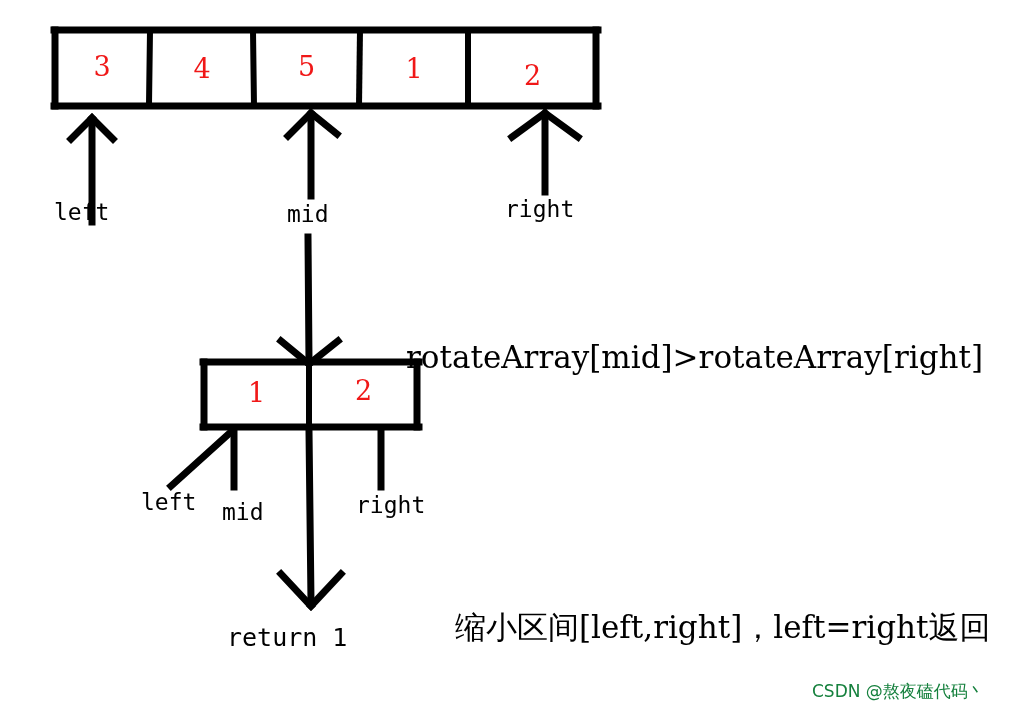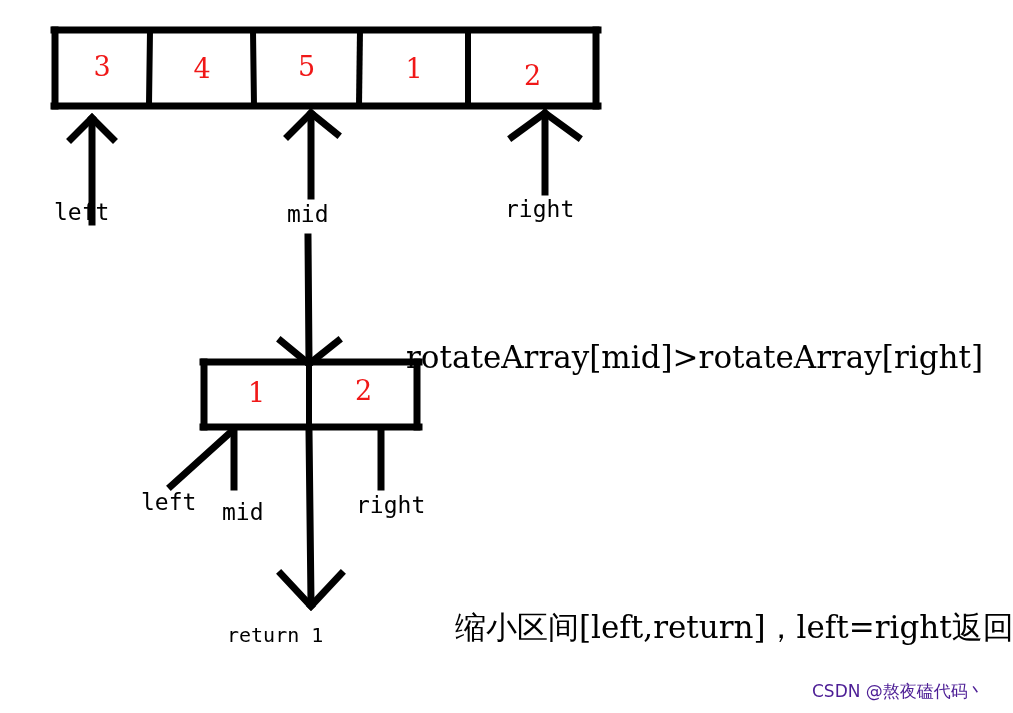--- a/index.html
+++ b/index.html
@@ -55,28 +55,28 @@
     white-space: pre;
     user-select: none;
   }
   .annotation .ann-line {
     display: block;
   }
   .return-text {
     position: absolute;
     color: #000000;
     font-family: "DejaVu Sans Mono", monospace;
-    font-size: 20px;
+    font-size: 25px;
     line-height: 1;
     white-space: pre;
     user-select: none;
   }
   .watermark {
     position: absolute;
-    color: #4c1d95;
+    color: #15803d;
     font-family: "DejaVu Sans", sans-serif;
     font-size: 17px;
     line-height: 1;
     white-space: pre;
     user-select: none;
   }
 </style>
 </head>
 <body>
 
@@ -168,20 +168,20 @@
   </div>
 
   <div class="cell-value" style="left:204px; top:379px; width:105px;">1</div>
   <div class="cell-value" style="left:310px; top:377px; width:107px;">2</div>
 
   <div class="pointer-label" style="left:141px; top:491px;">left</div>
   <div class="pointer-label" style="left:222px; top:501px;">mid</div>
   <div class="pointer-label" style="left:356px; top:494px;">right</div>
 
   <div class="annotation" style="left:455px; top:523px;">
-    <span class="ann-line">缩小区间[left,return]，left=right返回</span>
+    <span class="ann-line">缩小区间[left,right]，left=right返回</span>
   </div>
 
   <div class="return-text" style="left:227px; top:625px;">return 1</div>
 
   <div class="watermark" style="left:812px; top:683px;">CSDN @熬夜磕代码丶</div>
 
 </div>
 
 </body></html>

